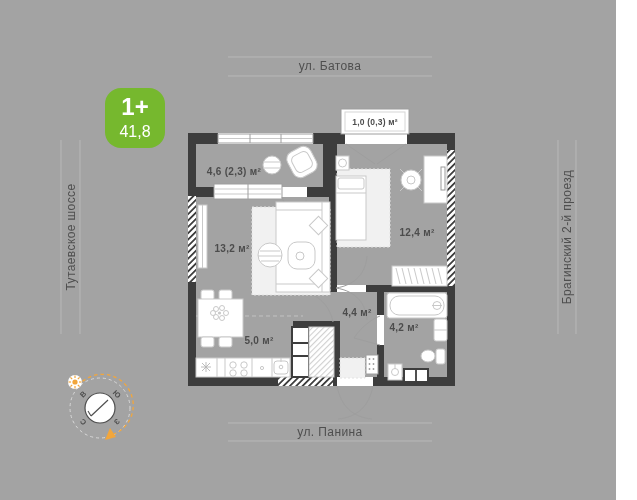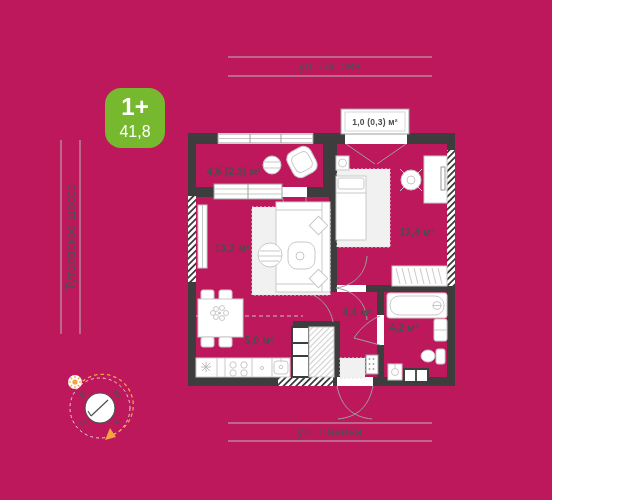--- a/index.html
+++ b/index.html
@@ -1,16 +1,16 @@
 <!DOCTYPE html>
 <html><head>
 <meta charset="utf-8">
 <style>
   html,body{margin:0;padding:0;background:#fff;}
-  .stage{position:relative;width:552px;height:500px;background:#be185d;overflow:hidden;
+  .stage{position:relative;width:616px;height:500px;background:#a3a3a3;overflow:hidden;
          font-family:"Liberation Sans", sans-serif;}
   svg{position:absolute;left:0;top:0;}
   text{font-family:"Liberation Sans", sans-serif;}
   .street-label{font-size:12px;fill:#4f4f4f;letter-spacing:.4px;}
   .street-line{stroke:#b8b8b8;stroke-width:1;}
   .room-label{font-size:10px;font-weight:bold;fill:#4c4c4c;letter-spacing:.3px;}
   .room-label-sm{font-size:8.5px;font-weight:bold;fill:#4c4c4c;letter-spacing:.2px;}
   .wall{fill:#3d3d3d;}
   .furn{fill:#ffffff;stroke:#c9c9c9;stroke-width:1;}
   .furn-line{stroke:#c9c9c9;stroke-width:1;fill:none;}

